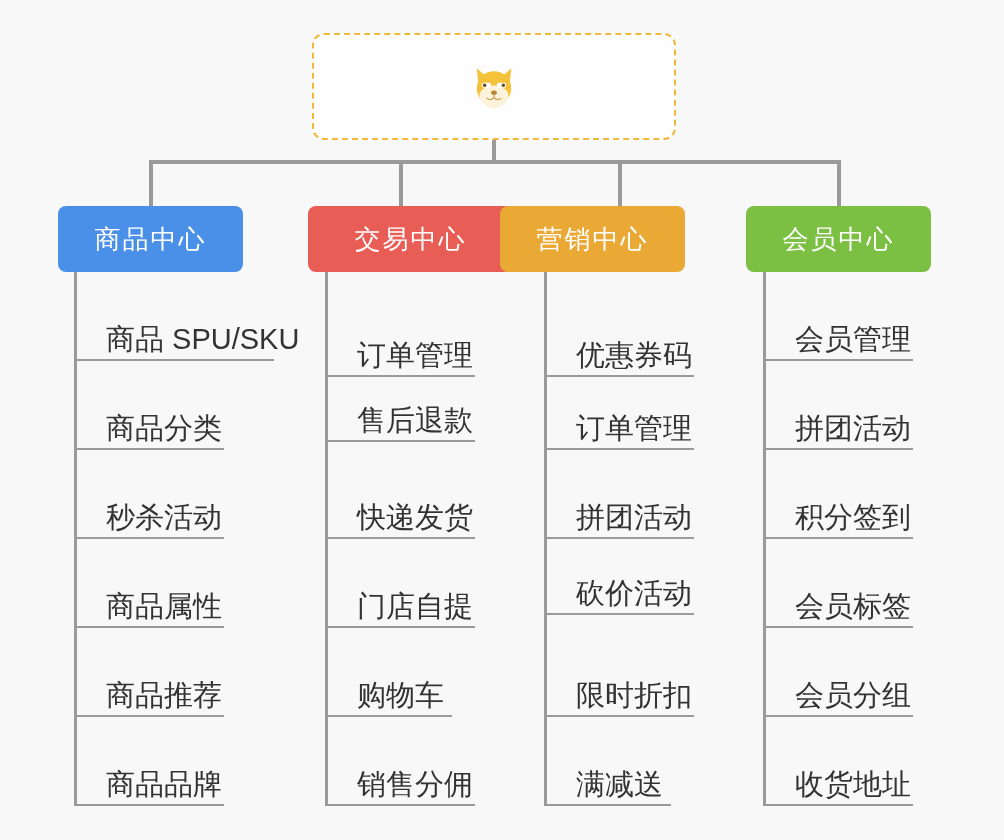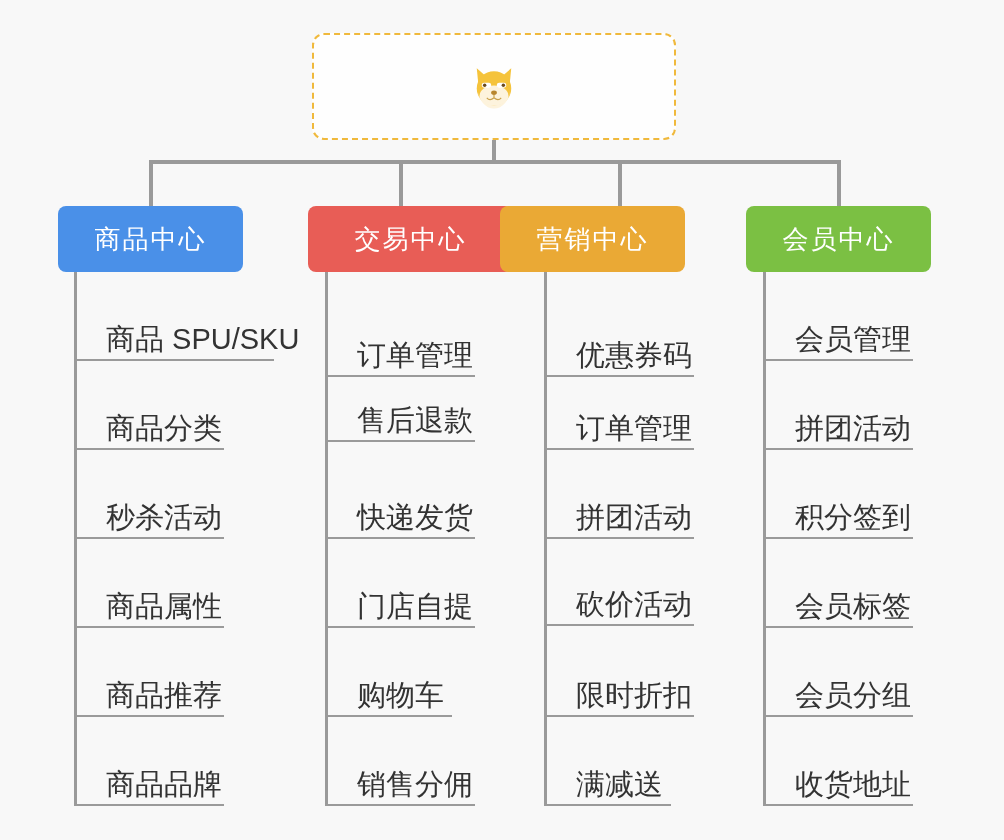--- a/index.html
+++ b/index.html
@@ -222,21 +222,21 @@
           <div class="leaf-label">优惠券码</div>
         </div>
         <div class="leaf-item" style="top: 89px; width: 160px;">
           <div class="leaf-underline" style="width: 150px;"></div>
           <div class="leaf-label">订单管理</div>
         </div>
         <div class="leaf-item" style="top: 178px; width: 160px; text-decoration: underline;">
           <div class="leaf-underline" style="width: 150px;"></div>
           <div class="leaf-label">拼团活动</div>
         </div>
-        <div class="leaf-item" style="top: 265px; width: 160px;">
+        <div class="leaf-item" style="top: 254px; width: 160px;">
           <div class="leaf-underline" style="width: 150px;"></div>
           <div class="leaf-label">砍价活动</div>
         </div>
         <div class="leaf-item" style="top: 356px; width: 160px;">
           <div class="leaf-underline" style="width: 150px;"></div>
           <div class="leaf-label">限时折扣</div>
         </div>
         <div class="leaf-item" style="top: 445px; width: 137px;">
           <div class="leaf-underline" style="width: 127px;"></div>
           <div class="leaf-label">满减送</div>

